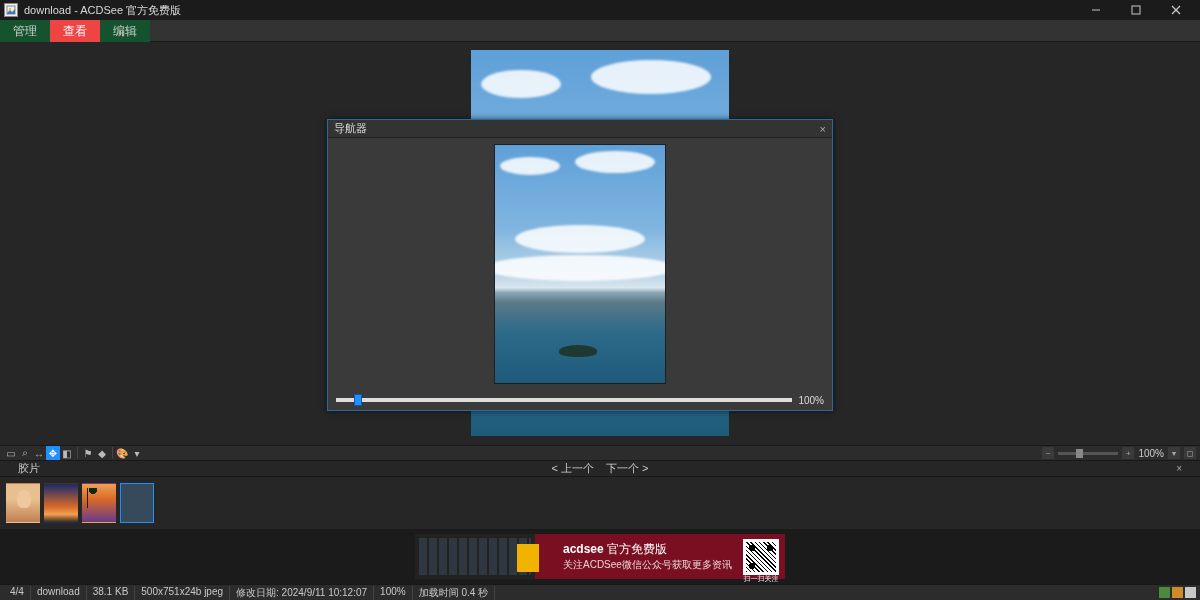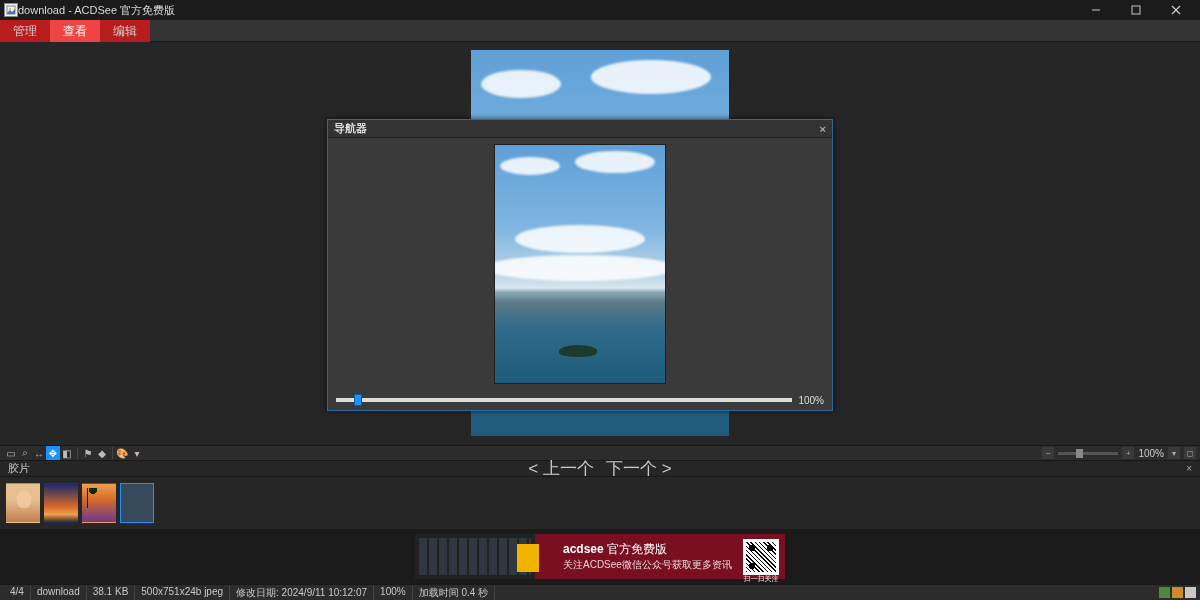--- a/index.html
+++ b/index.html
@@ -1,54 +1,54 @@
 <!DOCTYPE html>
 <html><head>
 <meta charset="utf-8">
 <style>
 * { margin:0; padding:0; box-sizing:border-box; font-family:"Microsoft YaHei","Segoe UI",Arial,sans-serif; }
 html,body { width:1200px; height:600px; background:#1e1e1e; color:#ccc; overflow:hidden; font-size:11px; }
 .titlebar { height:20px; background:#1b1b1b; display:flex; align-items:center; justify-content:space-between; padding:0 4px; }
-.titlebar-left { display:flex; align-items:center; gap:0;text-align:center; }
+.titlebar-left { display:flex; align-items:center; gap:6px;text-align:center; }
 .titlebar-left .logo { width:14px; height:14px; background:#f0f0f0; border:1px solid #888; display:flex; align-items:center; justify-content:center; }
 .titlebar-left .logo svg { width:10px; height:10px; }
 .title-text { color:#d8d8d8; font-size:11px; }
 .wincontrols { display:flex; gap:0; }
 .wincontrols span { width:40px; height:20px; display:flex; align-items:center; justify-content:center; color:#c0c0c0; font-size:11px; }
 .menubar { height:22px; background:#333333; display:flex; align-items:center; justify-content:space-between; border-bottom:1px solid #181818; }
 .menubar-left { display:flex; }
 .menubar-left .mitem { padding:0 8px; line-height:22px; color:#d0d0d0; font-size:11px; }
 .menubar-right { display:flex; height:22px; }
-.menubar-right .tab { width:50px; text-align:center; line-height:22px; font-size:12px; color:#d0d0d0; background:#b91c1c; }
+.menubar-right .tab { width:50px; text-align:center; line-height:22px; font-size:12px; color:#d0d0d0; background:#14532d; }
 .menubar-right .tab.active { background:#ef4444; color:#fff; }
 .viewer { position:relative; height:403px; background:#262626; }
 .main-image { position:absolute; left:471px; top:8px; width:258px; height:386px; background:#9fbdd8; overflow:hidden; }
 .nav-panel { position:absolute; left:327px; top:77px; width:506px; height:292px; background:#3a3a3a; border:1px solid #2a6aa0; box-shadow:0 0 6px rgba(0,0,0,.6); }
-.nav-hdr { height:18px; background:#333; display:flex; align-items:center; justify-content:space-between; padding:0 6px; border-bottom:1px solid #222;font-weight:bold; }
+.nav-hdr { height:18px; background:#333; display:flex; align-items:center; justify-content:space-between; padding:0 6px; border-bottom:1px solid #222; }
 .nav-hdr span:first-child { color:#ddd; font-size:11px; }
 .nav-hdr .closebtn { color:#aaa; font-size:11px; cursor:default; }
 .nav-body { position:relative; height:252px; background:#3a3a3a; }
 .nav-thumb { position:absolute; left:166px; top:6px; width:172px; height:240px; background:#92b9d4; border:1px solid #1f1f1f; overflow:hidden; }
 .nav-slider-row { height:20px; display:flex; align-items:center; padding:0 8px; gap:6px; background:#3a3a3a; }
 .nav-track { flex:1; height:4px; background:#ddd; position:relative; }
 .nav-handle { position:absolute; left:18px; top:-4px; width:8px; height:12px; background:#1e90ff; border:1px solid #0d5aa0; }
 .nav-pct { color:#ddd; font-size:10px; }
 .toolbar { height:16px; background:#2c2c2c; display:flex; align-items:center; justify-content:space-between; padding:0 4px; border-top:1px solid #181818; border-bottom:1px solid #181818; }
 .tb-left { display:flex; gap:0; align-items:center; }
 .tb-left .ticon { width:14px; height:14px; display:flex; align-items:center; justify-content:center; color:#bbb; font-size:10px; }
 .tb-left .ticon.active { background:#1e90ff; color:#fff; }
 .tb-left .sep { width:1px; height:12px; background:#444; margin:0 3px; }
 .tb-right { display:flex; align-items:center; gap:4px; }
 .zoom-track { width:60px; height:3px; background:#555; position:relative; }
 .zoom-handle { position:absolute; left:18px; top:-3px; width:7px; height:9px; background:#888; }
 .zoom-label { color:#ccc; font-size:10px; }
 .tb-right .zbtn { width:12px; height:12px; background:#3a3a3a; display:flex; align-items:center; justify-content:center; color:#aaa; font-size:8px; }
-.filmstrip-hdr { height:16px; background:#262626; display:flex; align-items:center; justify-content:space-between; padding:0 8px; border-bottom:1px solid #181818; position:relative; }
+.filmstrip-hdr { height:16px; background:#262626; display:flex; align-items:center; justify-content:space-between; padding:0 18px; border-bottom:1px solid #181818; position:relative; }
 .filmstrip-hdr .lbl { color:#ccc; font-size:11px; }
-.filmstrip-hdr .nav { position:absolute; left:50%; transform:translateX(-50%); display:flex; gap:12px; color:#ccc; font-size:17px; }
+.filmstrip-hdr .nav { position:absolute; left:50%; transform:translateX(-50%); display:flex; gap:12px; color:#ccc; font-size:11px; }
 .filmstrip-hdr .closex { color:#aaa; font-size:10px; }
 .filmstrip { height:52px; background:#262626; display:flex; align-items:center; padding:0 6px; gap:4px; }
 .thumb { width:34px; height:40px; background:#333; border:1px solid transparent; overflow:hidden; }
 .thumb.sel { border:1px solid #1e90ff; background:#374a5c; }
 .ad { height:55px; background:#1b1b1b; display:flex; justify-content:center; align-items:center; }
 .ad-banner { width:370px; height:45px; background:linear-gradient(90deg,#2a2a2a 0%,#7a0f22 35%,#7a0f22 100%); display:flex; align-items:center; position:relative; }
 .ad-thumbgrid { width:120px; height:45px; background:#222; position:relative; }
 .ad-thumbgrid::before { content:""; position:absolute; inset:4px; background:repeating-linear-gradient(90deg,#3a4a5a 0 8px,#222 8px 10px),repeating-linear-gradient(0deg,#3a4a5a 0 8px,#222 8px 10px); opacity:.55; }
 .ad-yellow { position:absolute; left:102px; top:10px; width:22px; height:28px; background:#f2b200; }
 .ad-red { position:absolute; left:0; top:0; width:12px; height:45px; background:#a01020; }

